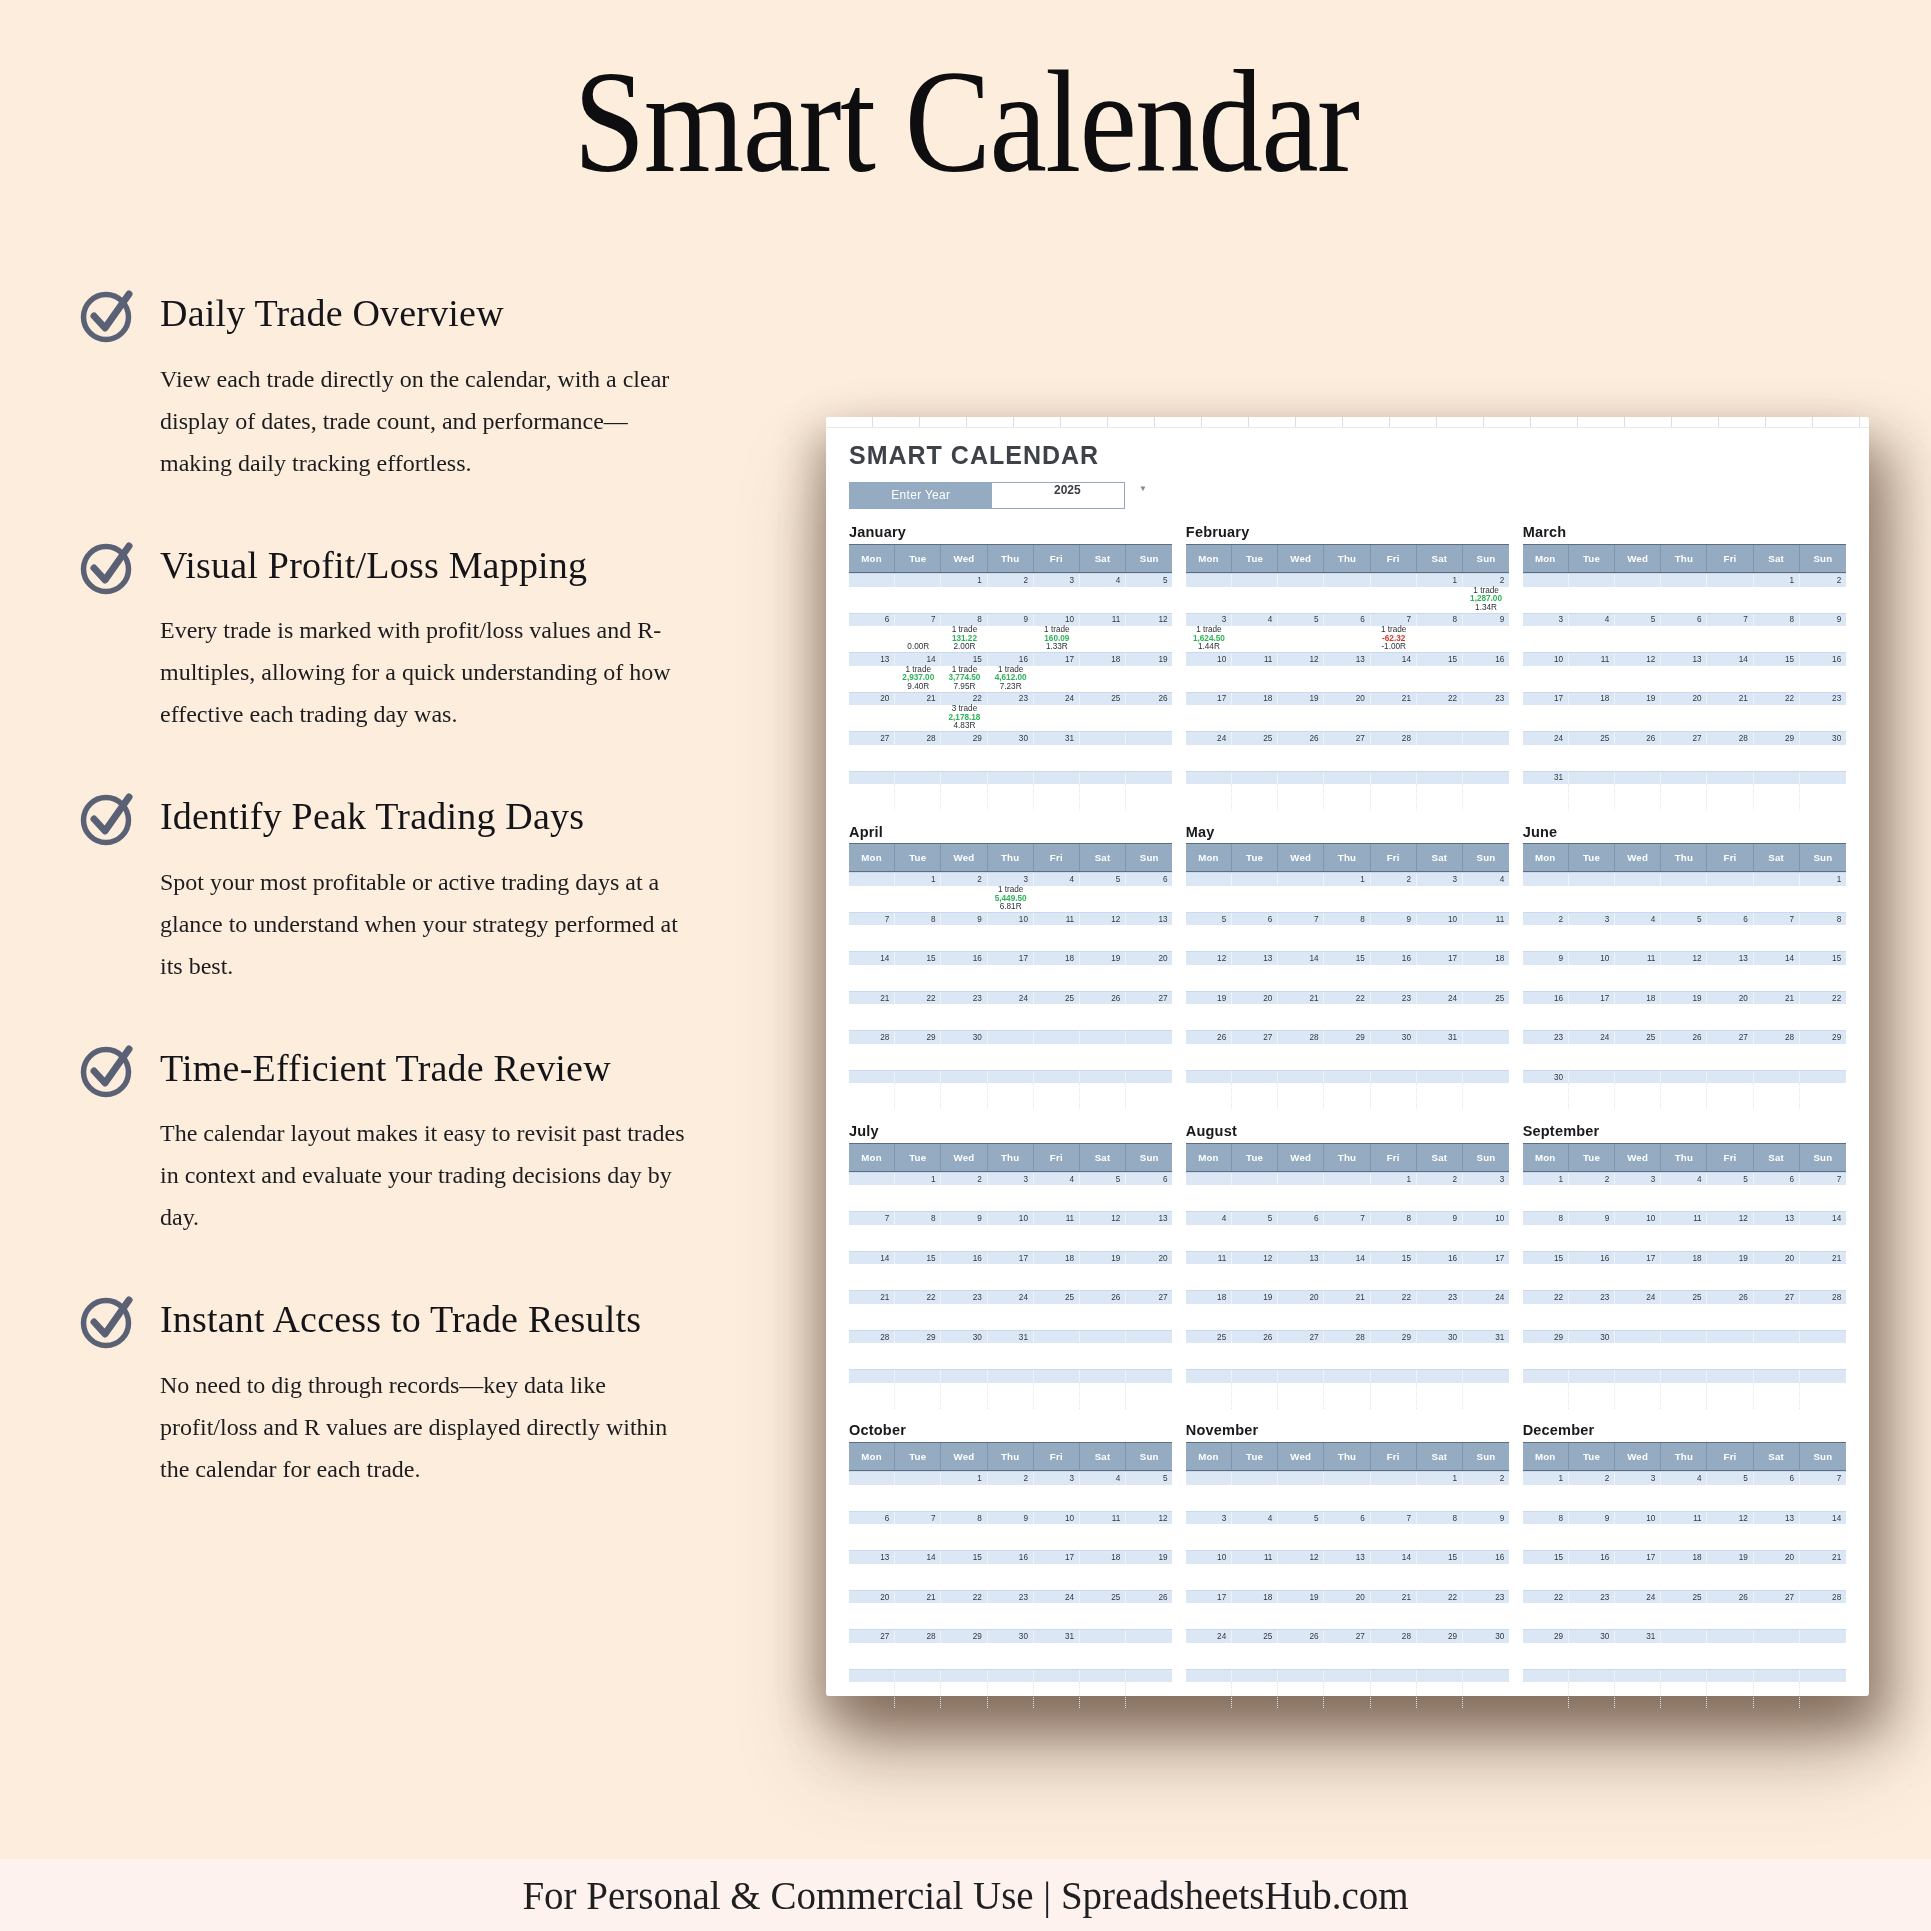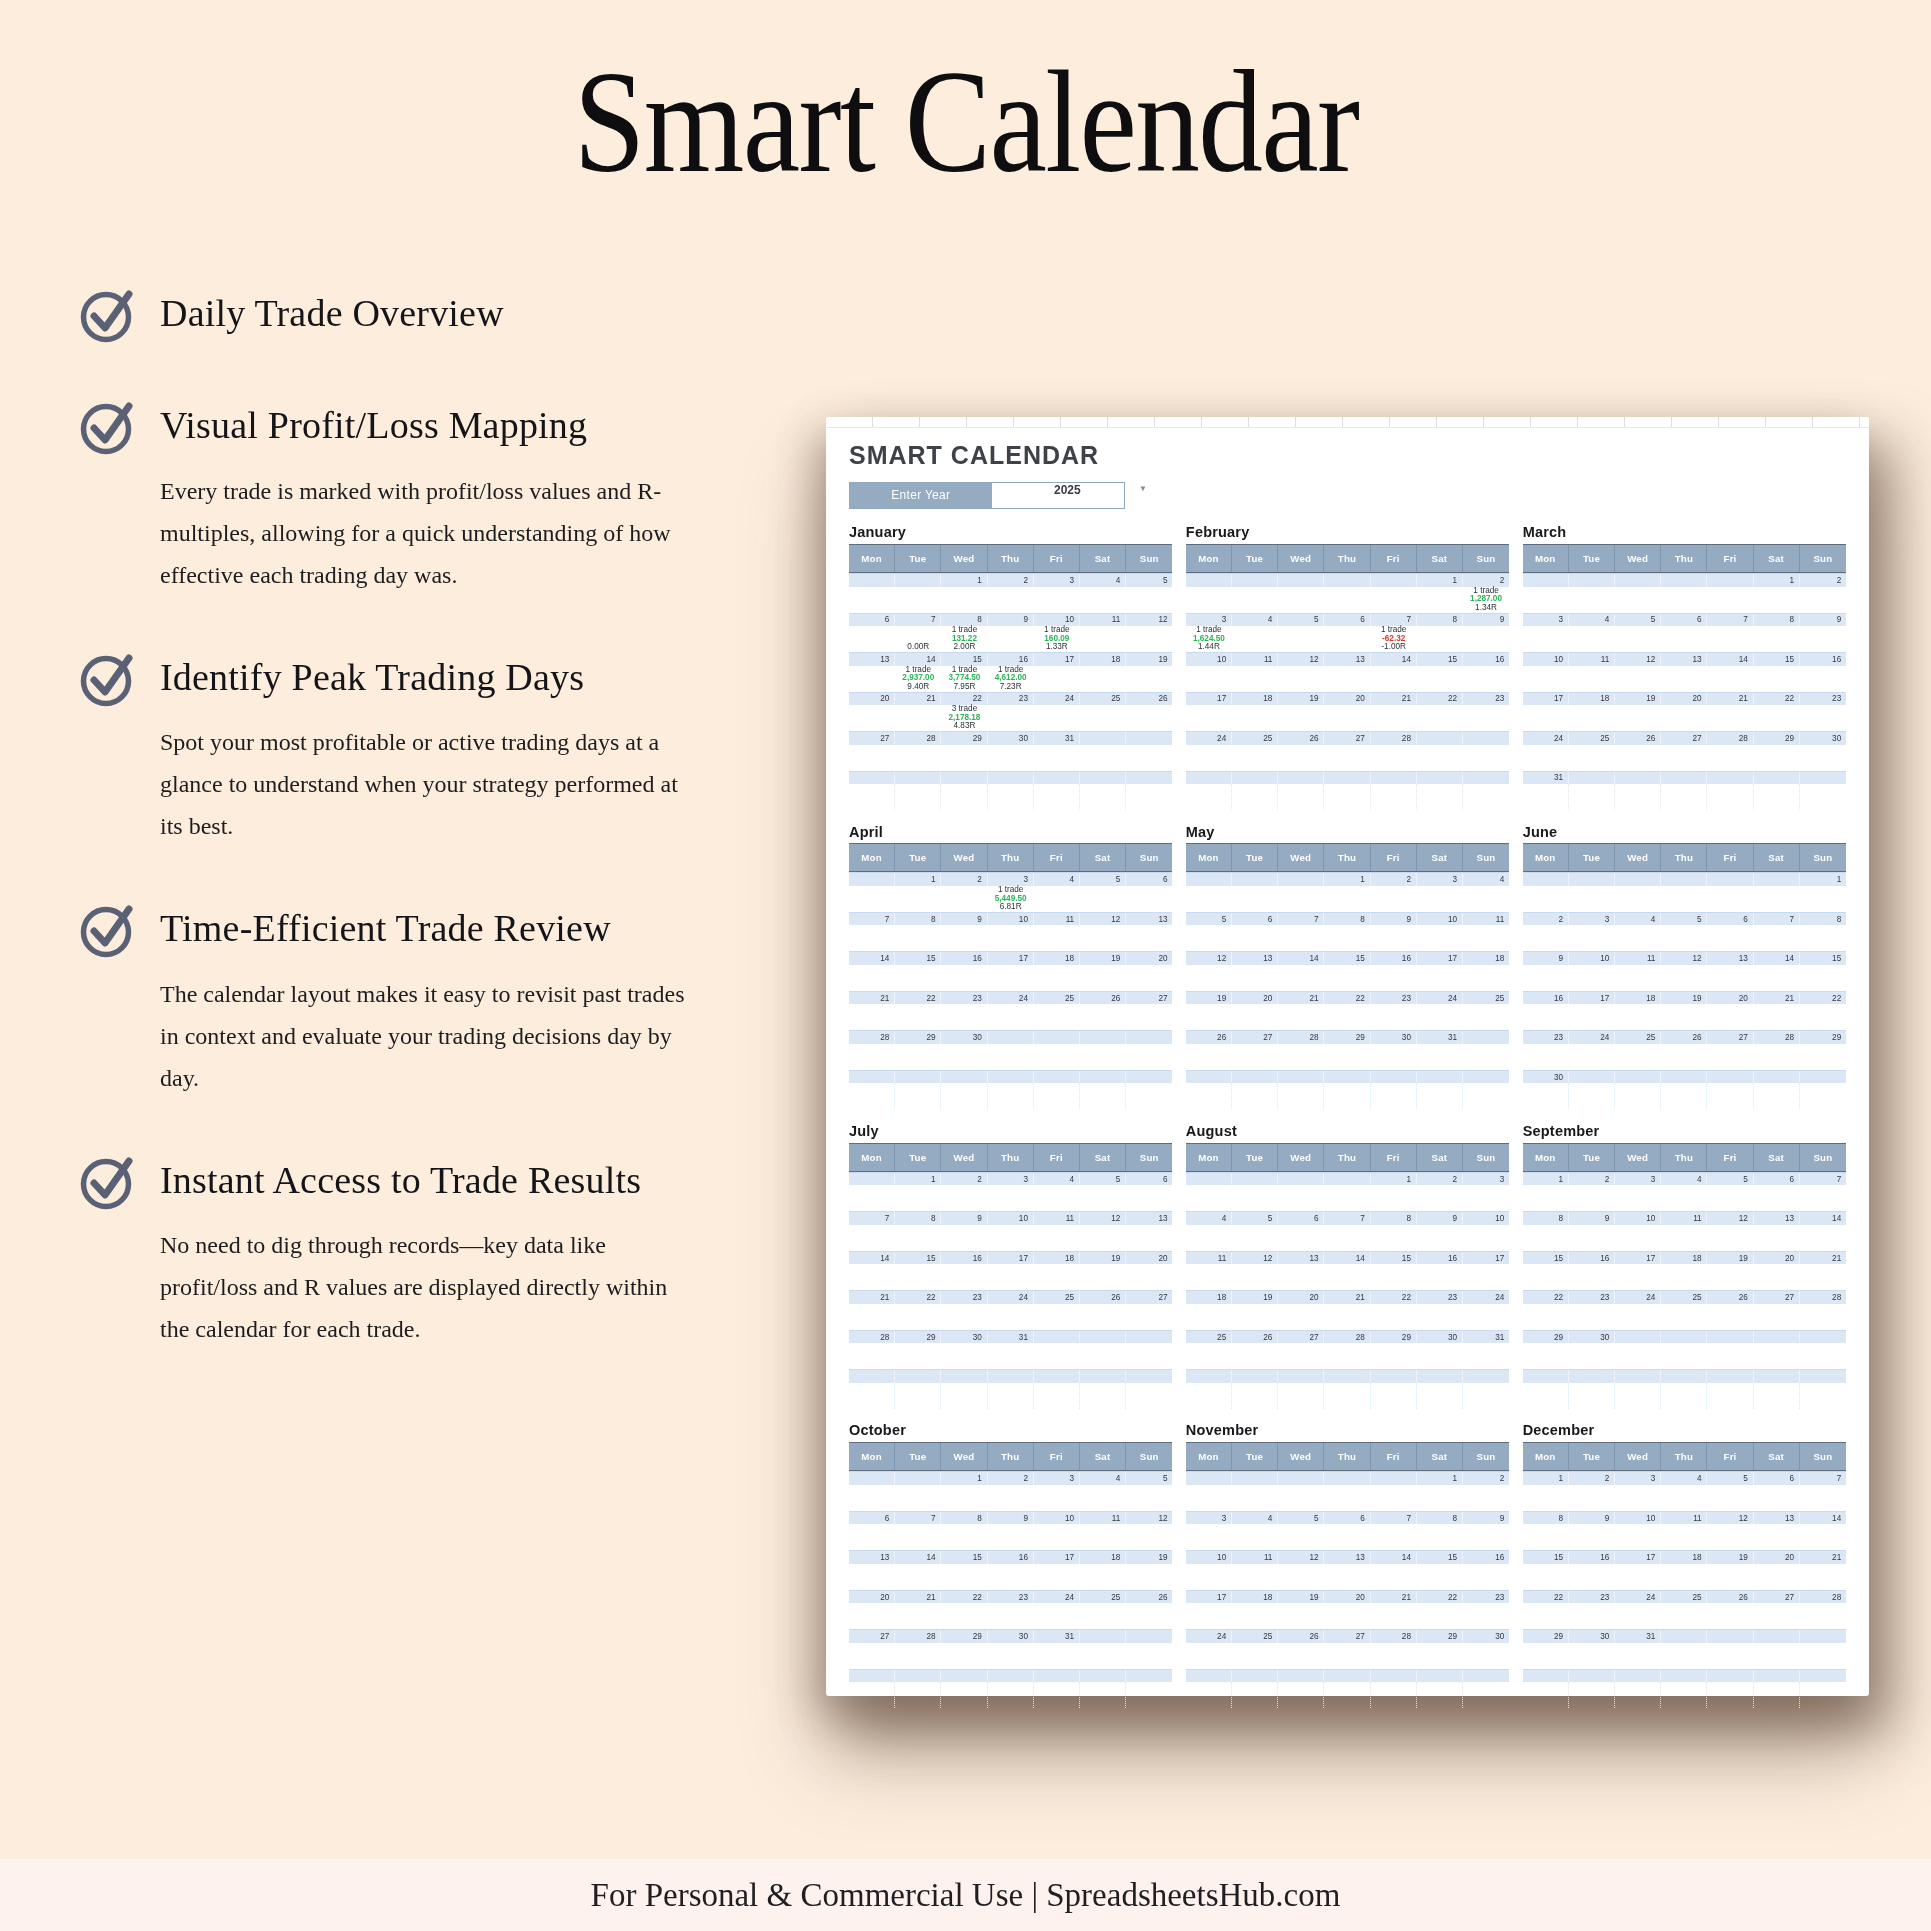--- a/index.html
+++ b/index.html
@@ -84,21 +84,21 @@
   .week.last .trade-zone .trade-cell:last-child{border-right:none;}
   .trade-cell{display:flex;flex-direction:column;justify-content:flex-end;overflow:visible;}
   .t-line{height:8.7px;line-height:8.7px;font-size:8.2px;text-align:center;color:#2c3036;white-space:nowrap;}
   .t-val{font-weight:700;}
   .t-val.pos{color:var(--profit);}
   .t-val.neg{color:var(--loss);}
   
   .footer{
     position:absolute;left:0;top:1859px;width:100%;height:72px;background:#fdf2ee;
     display:flex;align-items:center;justify-content:center;
-    font-size:33px;color:#1f1f22;
+    font-size:39px;color:#1f1f22;
   }
 </style>
 </head>
 <body style="--profit: #2bb457; --loss: #d43a2f; --header-bg: #94abc2; --strip-bg: #dce7f6; --check: #5a6175;">
 
 <div class="page-title-wrap">
   <span class="page-title">Smart Calendar</span>
 </div>
 
 <div class="features">
@@ -106,20 +106,21 @@
   <div class="feature">
     <div class="feature-head">
       <span class="check-icon">
         <svg viewBox="0 0 60 62">
             <circle cx="27" cy="35" r="22.5" fill="none" stroke="currentColor" stroke-width="5.5"></circle>
             <path d="M15 34 L26 46 L50 12" fill="none" stroke="currentColor" stroke-width="7" stroke-linecap="round" stroke-linejoin="round"></path>
           </svg>
       </span>
       <span class="feature-heading">Daily Trade Overview</span>
     </div>
+    <div class="feature-body">View each trade directly on the calendar, with a clear display of dates, trade count, and performance—making daily tracking effortless.</div>
   </div>
 
   <div class="feature">
     <div class="feature-head">
       <span class="check-icon">
         <svg viewBox="0 0 60 62">
             <circle cx="27" cy="35" r="22.5" fill="none" stroke="currentColor" stroke-width="5.5"></circle>
             <path d="M15 34 L26 46 L50 12" fill="none" stroke="currentColor" stroke-width="7" stroke-linecap="round" stroke-linejoin="round"></path>
           </svg>
       </span>

